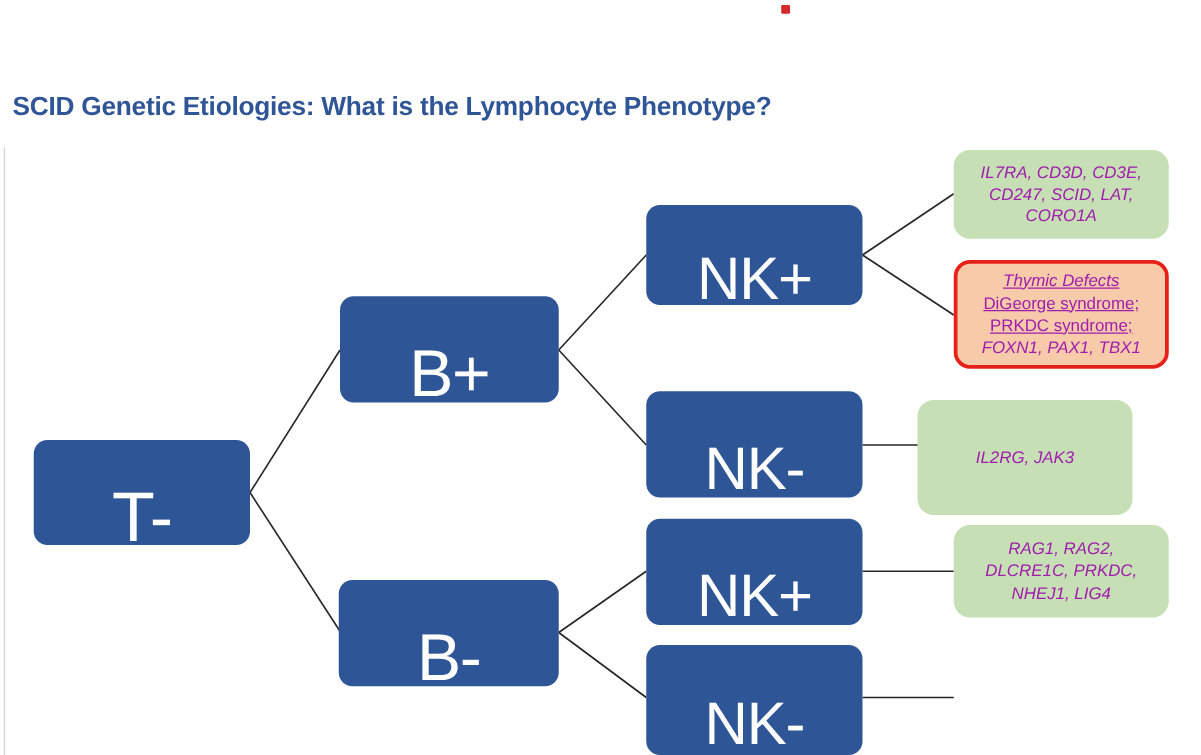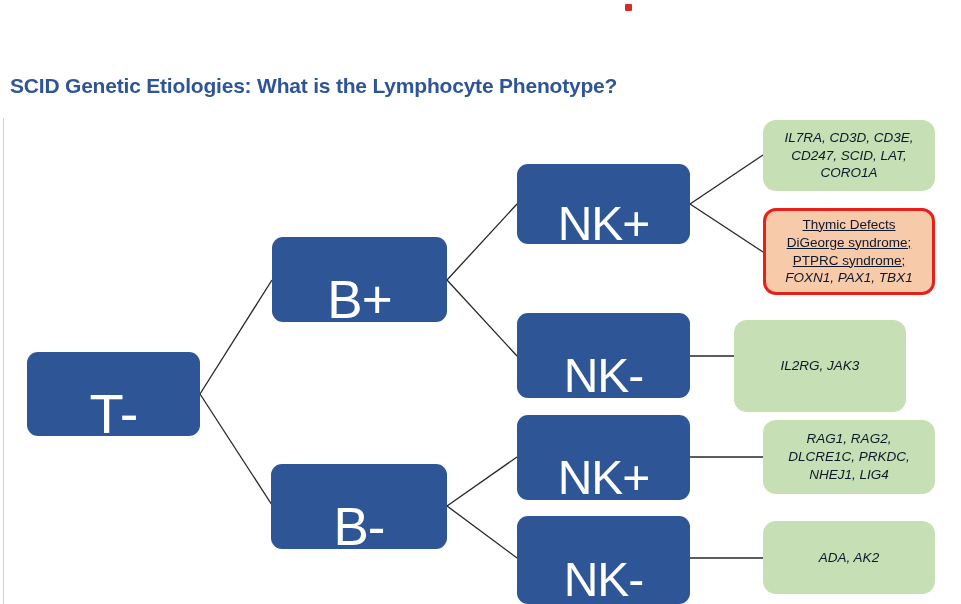--- a/index.html
+++ b/index.html
@@ -74,41 +74,42 @@
     margin-top: 44px;
   }
   
   .leaf {
     position: absolute;
     border-radius: 13px;
     display: flex;
     align-items: center;
     justify-content: center;
     text-align: center;
-    color: #0f172a;
+    color: #a21caf;
     font-size: 13.5px;
     line-height: 1.33;
     padding: 16px 10px;
     box-sizing: border-box;
   }
   .leaf-green {
     background: #c6dfb4;
   }
   .leaf-red {
     background: #f7caa9;
     border: 3px solid #e8201a;
   }
   .leaf .genes {
     font-style: italic;
   }
   .leaf .plain {
     font-style: normal;
     text-decoration: underline;
   }
   .leaf .heading {
+    font-style: italic;
     text-decoration: underline;
   }
 </style>
 </head>
 <body>
 
 <div id="slide">
 
   <div class="left-rule"></div>
 
@@ -172,38 +173,33 @@
       <div class="genes">IL7RA, CD3D, CD3E,</div>
       <div class="genes">CD247, SCID, LAT,</div>
       <div class="genes">CORO1A</div>
     </div>
   </div>
 
   <div class="leaf leaf-red" style="left:763px; top:208px; width:172px; height:87px;">
     <div>
       <div class="heading">Thymic Defects</div>
       <div class="plain">DiGeorge syndrome;</div>
-      <div class="plain">PTPRC syndrome;</div>
+      <div class="plain">PRKDC syndrome;</div>
       <div class="genes">FOXN1, PAX1, TBX1</div>
     </div>
   </div>
 
   <div class="leaf leaf-green" style="left:734px; top:320px; width:172px; height:92px;">
     <div>
       <div class="genes">IL2RG, JAK3</div>
     </div>
   </div>
 
   <div class="leaf leaf-green" style="left:763px; top:420px; width:172px; height:74px;text-align:center;">
     <div>
       <div class="genes">RAG1, RAG2,</div>
       <div class="genes">DLCRE1C, PRKDC,</div>
       <div class="genes">NHEJ1, LIG4</div>
     </div>
   </div>
 
-  <div class="leaf leaf-green" style="left:763px; top:521px; width:172px; height:73px;">
-    <div>
-      <div class="genes">ADA, AK2</div>
-    </div>
-  </div>
 
 </div>
 
 </body></html>

